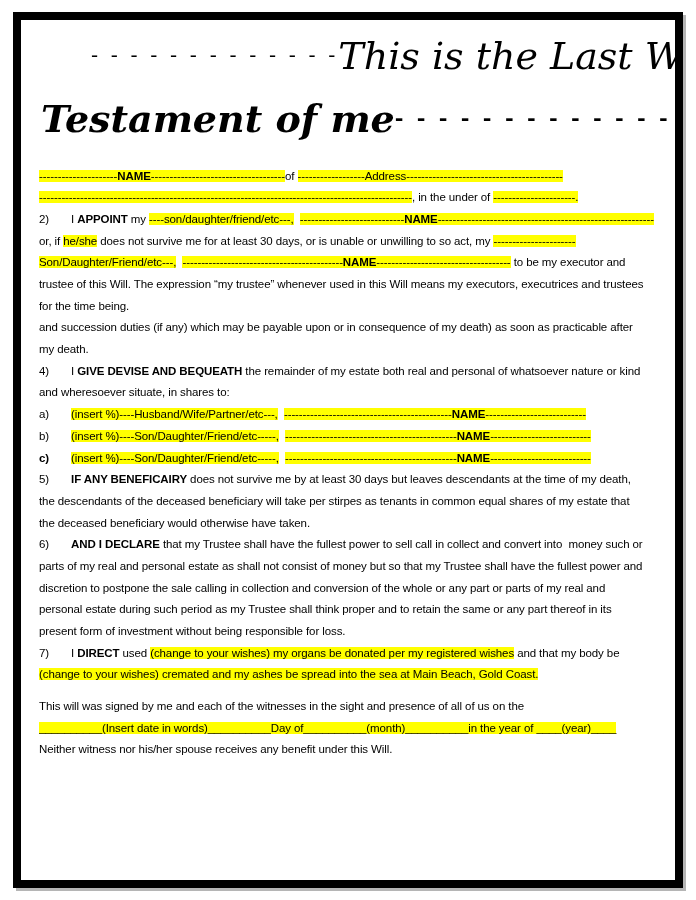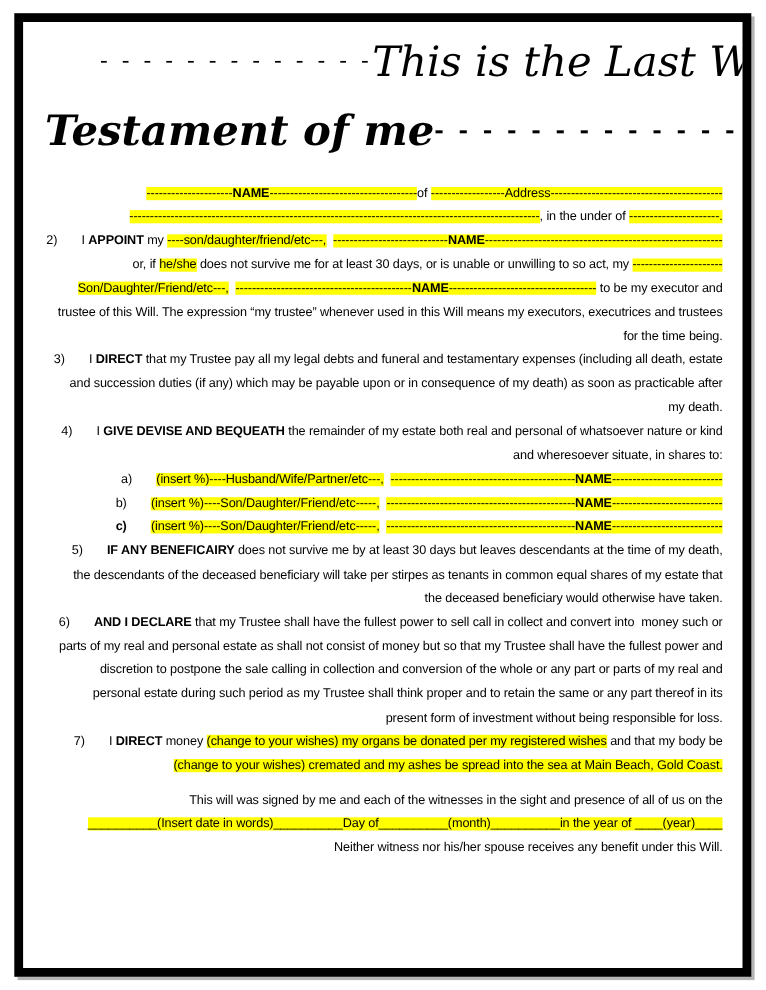--- a/index.html
+++ b/index.html
@@ -20,21 +20,21 @@
     font-family:"DejaVu Serif","Liberation Serif",serif;
     font-style:italic;font-size:38px;line-height:1.1;
   }
   .t-dash{
     font-family:"DejaVu Serif","Liberation Serif",serif;
     font-size:21px;letter-spacing:3px;vertical-align:7px;
   }
   .doc-body{margin-top:4px;}
   .line{
     white-space:pre;font-size:11.5px;line-height:21.7px;height:21.7px;
-    letter-spacing:-0.1px;overflow:hidden;text-align:right;
+    letter-spacing:-0.1px;overflow:hidden;
   }
   .line.spacer{height:10px;}
   .line.gap-top{margin-top:12px;}
   .hl{background:#ffff00;}
   .b{font-weight:bold;}
   .tab{display:inline-block;width:22px;}
 </style>
 </head>
 <body>
 
@@ -51,37 +51,36 @@
     </div>
 
     <div class="doc-body" id="doc-body">
         <div class="line"><span class="hl ">---------------------</span><span class="hl b">NAME</span><span class="hl ">------------------------------------</span><span class="">of </span><span class="hl ">------------------</span><span class="hl ">Address</span><span class="hl ">------------------------------------------</span></div>
         <div class="line"><span class="hl ">----------------------------------------------------------------------------------------------------</span><span class="">, in the under of </span><span class="hl ">----------------------.</span></div>
         <div class="line"><span class="">2)</span><span class="tab"></span><span class="">I </span><span class="b">APPOINT</span><span class=""> my </span><span class="hl ">----son/daughter/friend/etc---,</span><span class="">  </span><span class="hl ">----------------------------</span><span class="hl b">NAME</span><span class="hl ">----------------------------------------------------------</span></div>
         <div class="line"><span class="">or, if </span><span class="hl ">he/she</span><span class=""> does not survive me for at least 30 days, or is unable or unwilling to so act, my </span><span class="hl ">----------------------</span></div>
         <div class="line"><span class="hl ">Son/Daughter/Friend/etc---,</span><span class="">  </span><span class="hl ">-------------------------------------------</span><span class="hl b">NAME</span><span class="hl ">------------------------------------</span><span class=""> to be my executor and</span></div>
         <div class="line"><span class="">trustee of this Will. The expression “my trustee” whenever used in this Will means my executors, executrices and trustees</span></div>
         <div class="line"><span class="">for the time being.</span></div>
-        <div class="line"><span class="">3)</span><span class="tab"></span><span class="">I </span><span class="b">DIRECT</span><span class=""> that my Trustee pay all my legal debts and funeral and testamentary expenses (including all death, estate</span></div>
         <div class="line"><span class="">and succession duties (if any) which may be payable upon or in consequence of my death) as soon as practicable after</span></div>
         <div class="line"><span class="">my death.</span></div>
         <div class="line"><span class="">4)</span><span class="tab"></span><span class="">I </span><span class="b">GIVE DEVISE AND BEQUEATH</span><span class=""> the remainder of my estate both real and personal of whatsoever nature or kind</span></div>
         <div class="line"><span class="">and wheresoever situate, in shares to:</span></div>
         <div class="line"><span class="">a)</span><span class="tab"></span><span class="hl ">(insert %)----Husband/Wife/Partner/etc---,</span><span class="">  </span><span class="hl ">---------------------------------------------</span><span class="hl b">NAME</span><span class="hl ">---------------------------</span></div>
         <div class="line"><span class="">b)</span><span class="tab"></span><span class="hl ">(insert %)----Son/Daughter/Friend/etc-----,</span><span class="">  </span><span class="hl ">----------------------------------------------</span><span class="hl b">NAME</span><span class="hl ">---------------------------</span></div>
         <div class="line"><span class="b">c)</span><span class="tab"></span><span class="hl ">(insert %)----Son/Daughter/Friend/etc-----,</span><span class="">  </span><span class="hl ">----------------------------------------------</span><span class="hl b">NAME</span><span class="hl ">---------------------------</span></div>
         <div class="line"><span class="">5)</span><span class="tab"></span><span class="b">IF ANY BENEFICAIRY</span><span class=""> does not survive me by at least 30 days but leaves descendants at the time of my death,</span></div>
         <div class="line"><span class="">the descendants of the deceased beneficiary will take per stirpes as tenants in common equal shares of my estate that</span></div>
         <div class="line"><span class="">the deceased beneficiary would otherwise have taken.</span></div>
         <div class="line"><span class="">6)</span><span class="tab"></span><span class="b">AND I DECLARE</span><span class=""> that my Trustee shall have the fullest power to sell call in collect and convert into  money such or</span></div>
         <div class="line"><span class="">parts of my real and personal estate as shall not consist of money but so that my Trustee shall have the fullest power and</span></div>
         <div class="line"><span class="">discretion to postpone the sale calling in collection and conversion of the whole or any part or parts of my real and</span></div>
         <div class="line"><span class="">personal estate during such period as my Trustee shall think proper and to retain the same or any part thereof in its</span></div>
         <div class="line"><span class="">present form of investment without being responsible for loss.</span></div>
-        <div class="line"><span class="">7)</span><span class="tab"></span><span class="">I </span><span class="b">DIRECT</span><span class=""> money </span><span class="hl ">(change to your wishes) my organs be donated per my registered wishes</span><span class=""> and that my body be</span></div>
+        <div class="line"><span class="">7)</span><span class="tab"></span><span class="">I </span><span class="b">DIRECT</span><span class=""> used </span><span class="hl ">(change to your wishes) my organs be donated per my registered wishes</span><span class=""> and that my body be</span></div>
         <div class="line"><span class="hl ">(change to your wishes) cremated and my ashes be spread into the sea at Main Beach, Gold Coast.</span></div>
         <div class="line spacer"></div>
         <div class="line"><span class="">This will was signed by me and each of the witnesses in the sight and presence of all of us on the</span></div>
         <div class="line"><span class="hl ">__________(Insert date in words)__________Day of__________(month)__________in the year of ____(year)____</span></div>
         <div class="line"><span class="">Neither witness nor his/her spouse receives any benefit under this Will.</span></div>
       </div>
 
   </div>
 </div>
 

